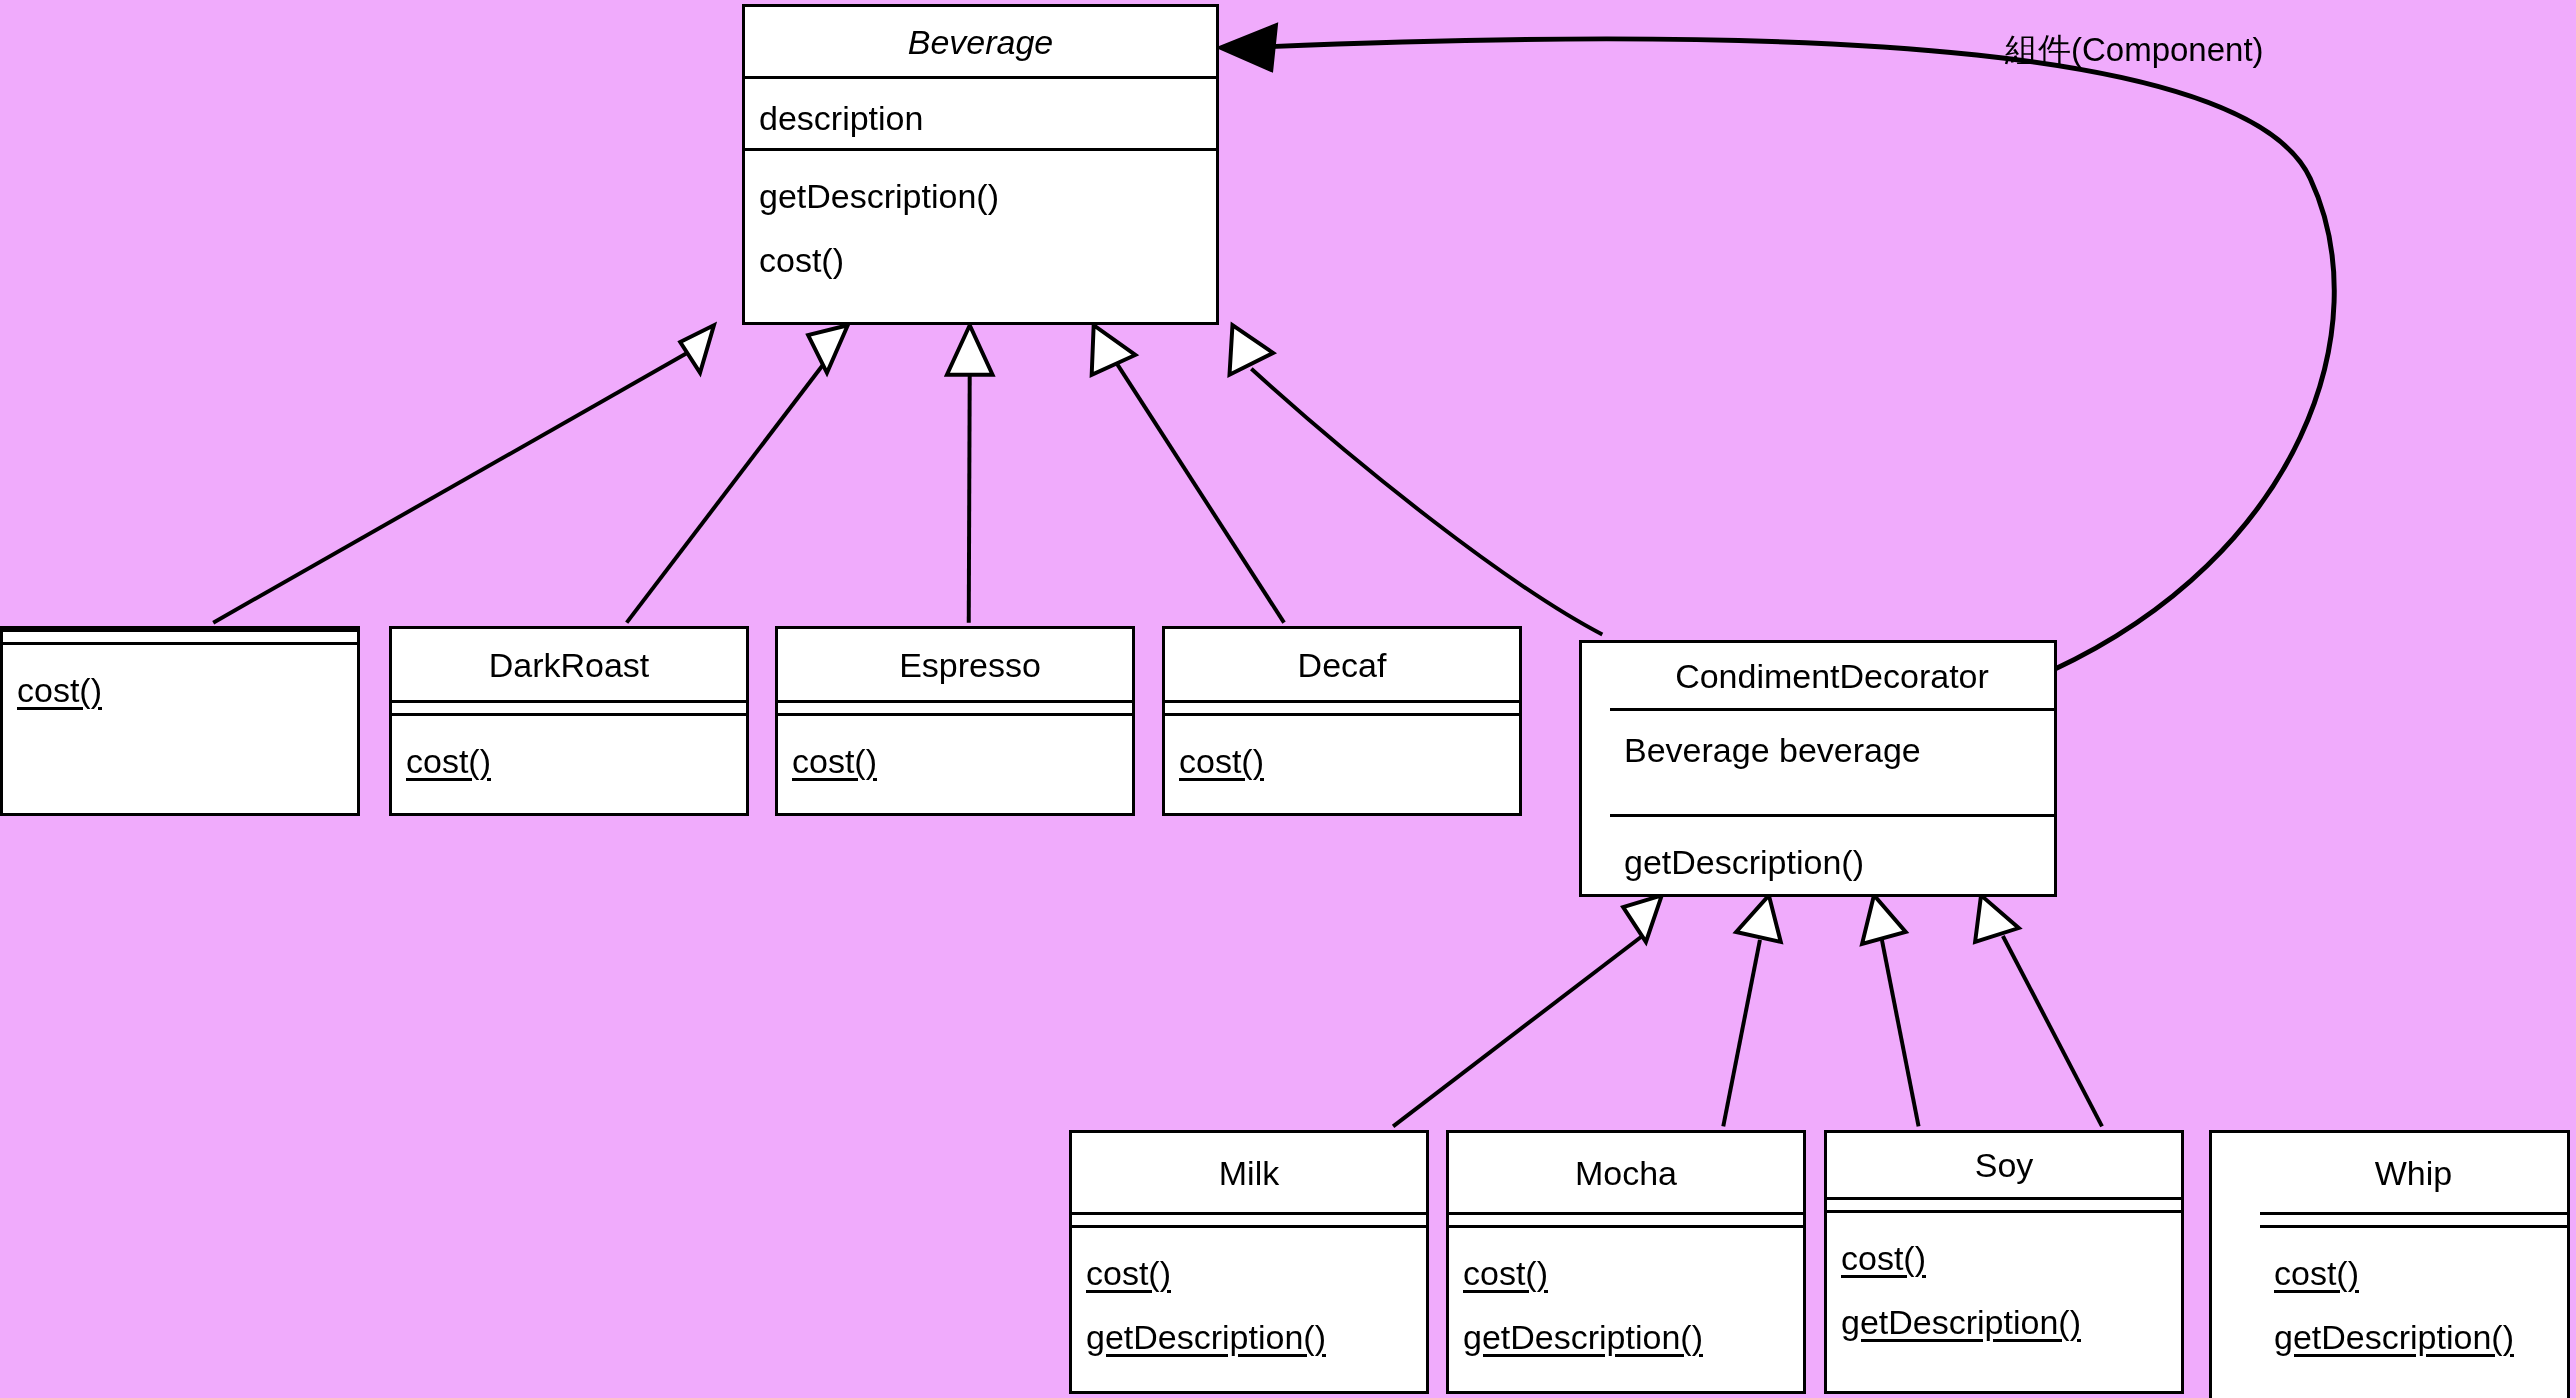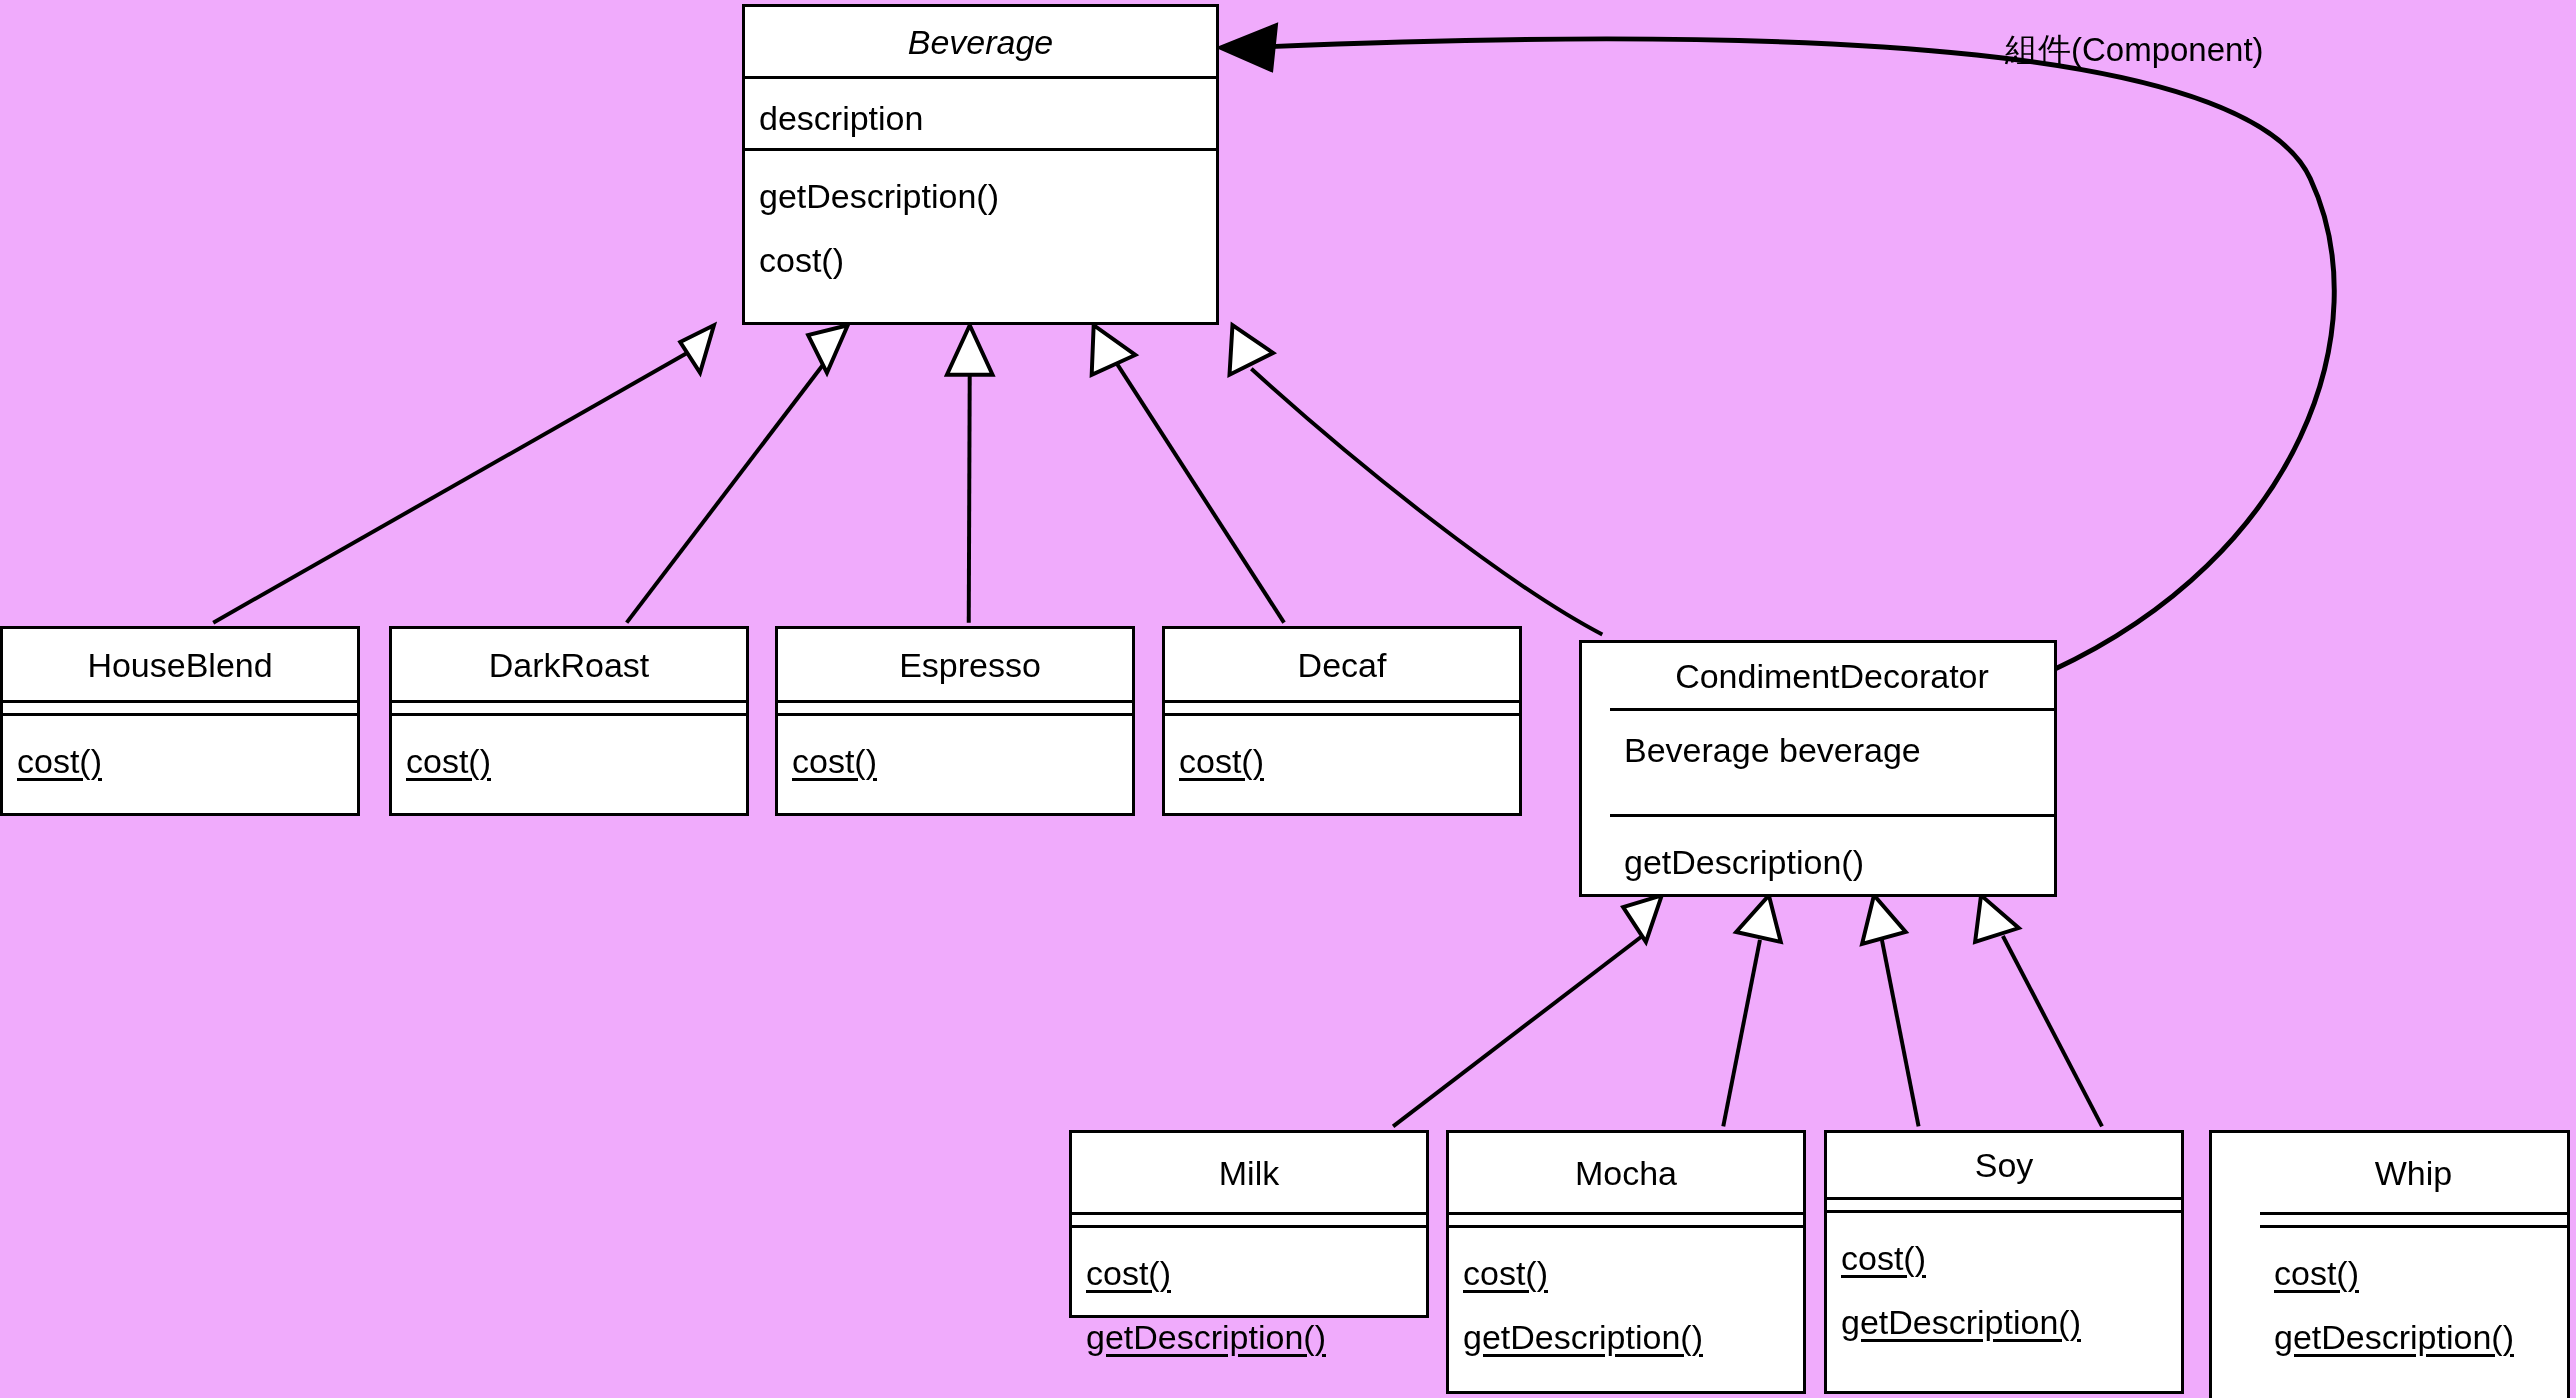--- a/index.html
+++ b/index.html
@@ -140,21 +140,20 @@
         <div class="uml-compartment" style="height: 69px; padding-top: 22px;">
           <div class="uml-member">description</div>
         </div>
         <div class="uml-sep"></div>
         <div class="uml-compartment" style="padding-top: 28px;">
           <div class="uml-member" style="margin-bottom: 30px;">getDescription()</div>
           <div class="uml-member" style="margin-bottom: 30px;">cost()</div>
         </div>
       </div>
       <div class="uml-class" style="left: 0px; top: 626px; width: 360px; height: 190px;">
-        <div class="uml-title" style="height: 71px;">HouseBlend</div>
         <div class="uml-sep"></div>
         <div class="uml-compartment" style="height: 10px; padding-top: 0px;"></div>
         <div class="uml-sep"></div>
         <div class="uml-compartment" style="padding-top: 28px;">
           <div class="uml-member underline" style="margin-bottom: 30px;">cost()</div>
         </div>
       </div>
       <div class="uml-class" style="left: 389px; top: 626px; width: 360px; height: 190px;">
         <div class="uml-title" style="height: 71px;">DarkRoast</div>
         <div class="uml-sep"></div>
@@ -186,21 +185,21 @@
         <div class="uml-title" style="height: 65px;">CondimentDecorator</div>
         <div class="uml-sep"></div>
         <div class="uml-compartment" style="height: 103px; padding-top: 22px;">
           <div class="uml-member">Beverage beverage</div>
         </div>
         <div class="uml-sep"></div>
         <div class="uml-compartment" style="padding-top: 28px;">
           <div class="uml-member" style="margin-bottom: 30px;">getDescription()</div>
         </div>
       </div>
-      <div class="uml-class" style="left: 1069px; top: 1130px; width: 360px; height: 188px;">
+      <div class="uml-class" style="left: 1069px; top: 1130px; width: 360px; height: 264px;">
         <div class="uml-title" style="height: 79px;">Milk</div>
         <div class="uml-sep"></div>
         <div class="uml-compartment" style="height: 10px; padding-top: 0px;"></div>
         <div class="uml-sep"></div>
         <div class="uml-compartment" style="padding-top: 28px;">
           <div class="uml-member underline" style="margin-bottom: 30px;">cost()</div>
           <div class="uml-member underline" style="margin-bottom: 30px;">getDescription()</div>
         </div>
       </div>
       <div class="uml-class" style="left: 1446px; top: 1130px; width: 360px; height: 264px;">

